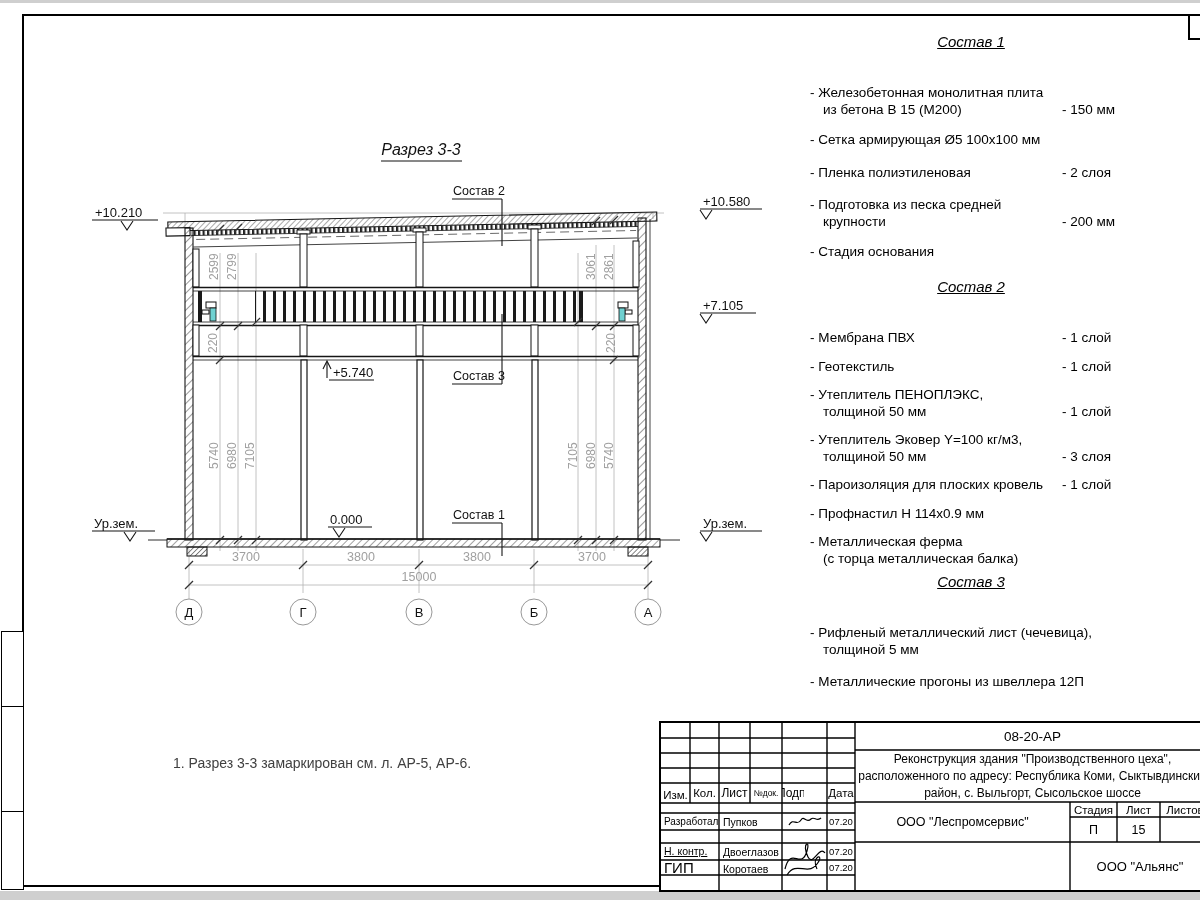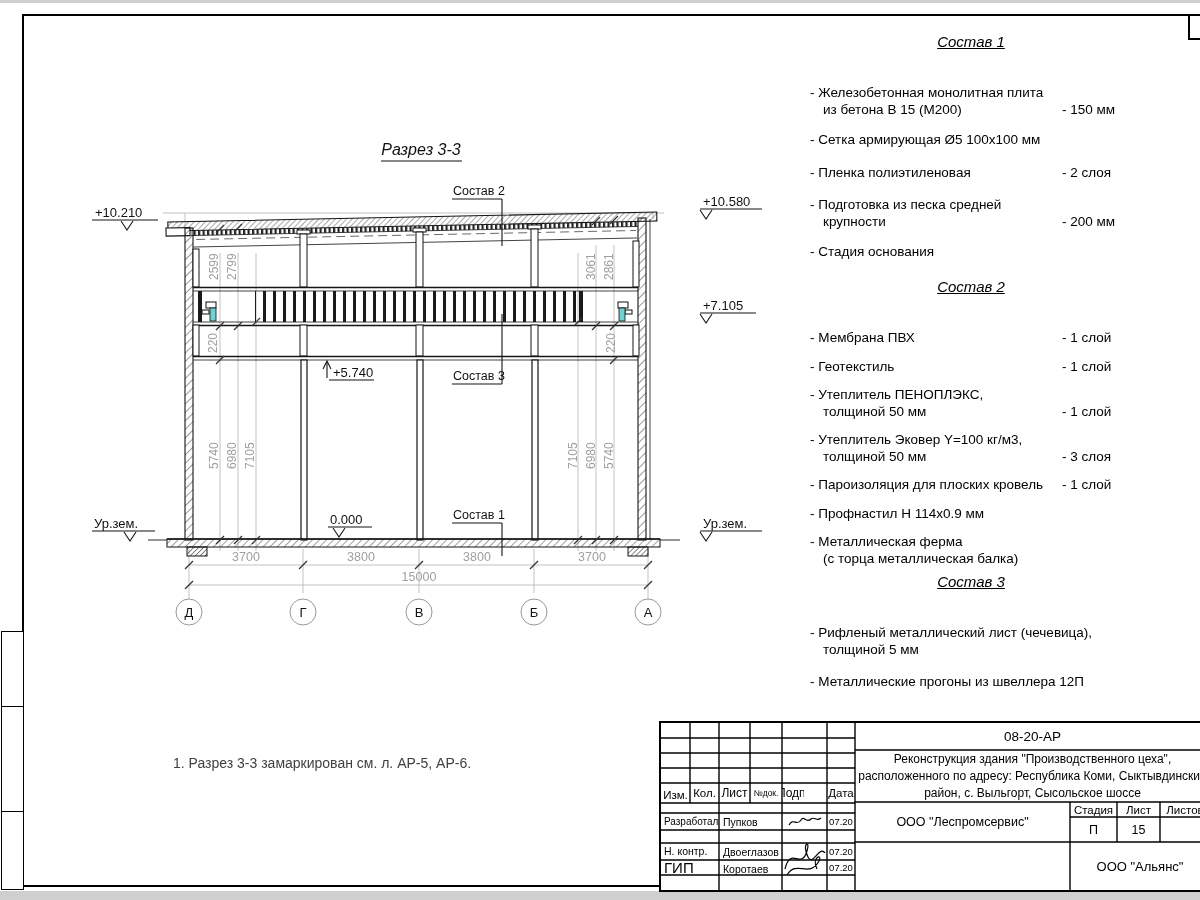--- a/index.html
+++ b/index.html
@@ -362,21 +362,21 @@
     <div class="cell" style="left:29px;top:60px;width:29px;height:20px;font-size:11.5px;">Кол.</div>
     <div class="cell" style="left:58px;top:60px;width:31px;height:20px;font-size:12px;">Лист</div>
     <div class="cell" style="left:89px;top:60px;width:32px;height:20px;font-size:8.5px;">№док.</div>
     <div class="cell" style="left:121px;top:60px;width:22px;height:20px;font-size:12px;">Подп.</div>
     <div class="cell" style="left:166px;top:60px;width:28px;height:20px;font-size:11.5px;">Дата</div>
 
     <div class="cell left" style="left:3px;top:90px;width:54px;height:17px;font-size:10px;">Разработал</div>
     <div class="cell left" style="left:62px;top:90px;width:58px;height:17px;font-size:10.5px;">Пупков</div>
     <div class="cell" style="left:166px;top:90px;width:28px;height:17px;font-size:9.5px;">07.20</div>
 
-    <div class="cell left" style="left:3px;top:120px;width:54px;height:15px;font-size:10.5px;">Н. контр.</div>
+    <div class="cell left" style="left:3px;top:120px;width:54px;height:15px;font-size:10.5px;text-decoration:underline;">Н. контр.</div>
     <div class="cell left" style="left:62px;top:120px;width:58px;height:17px;font-size:10.5px;">Двоеглазов</div>
     <div class="cell" style="left:166px;top:120px;width:28px;height:17px;font-size:9.5px;">07.20</div>
 
     <div class="cell left" style="left:3px;top:137px;width:54px;height:15px;font-size:15px;">ГИП</div>
     <div class="cell left" style="left:62px;top:138px;width:58px;height:15px;font-size:10.5px;">Коротаев</div>
     <div class="cell" style="left:166px;top:137px;width:28px;height:15px;font-size:9.5px;">07.20</div>
 
     <div class="cell" style="left:194px;top:0;width:355px;height:27px;font-size:13.5px;">08-20-АР</div>
     <div class="desc">
       <div>Реконструкция здания "Производственного цеха",</div>

